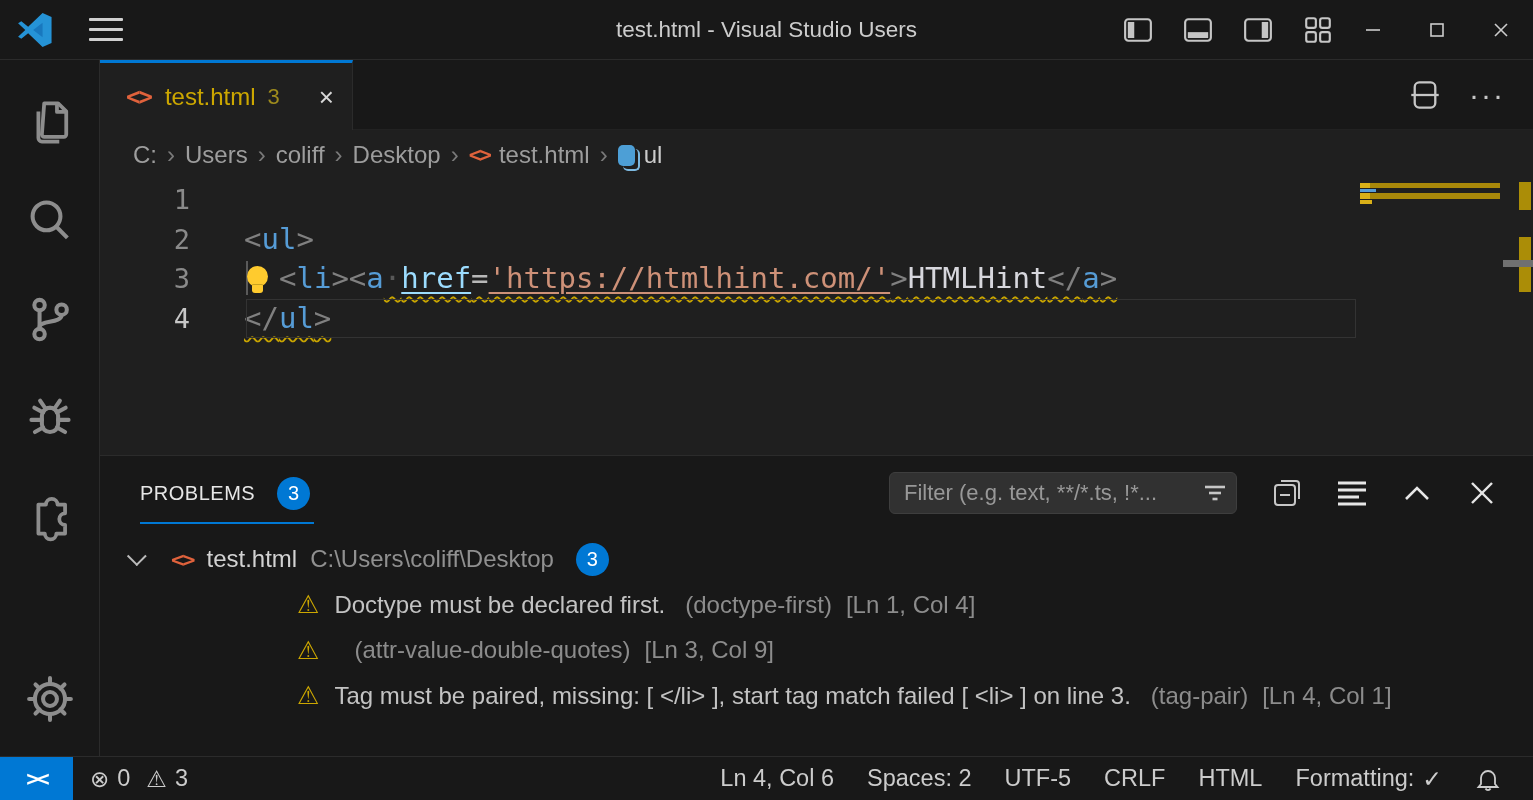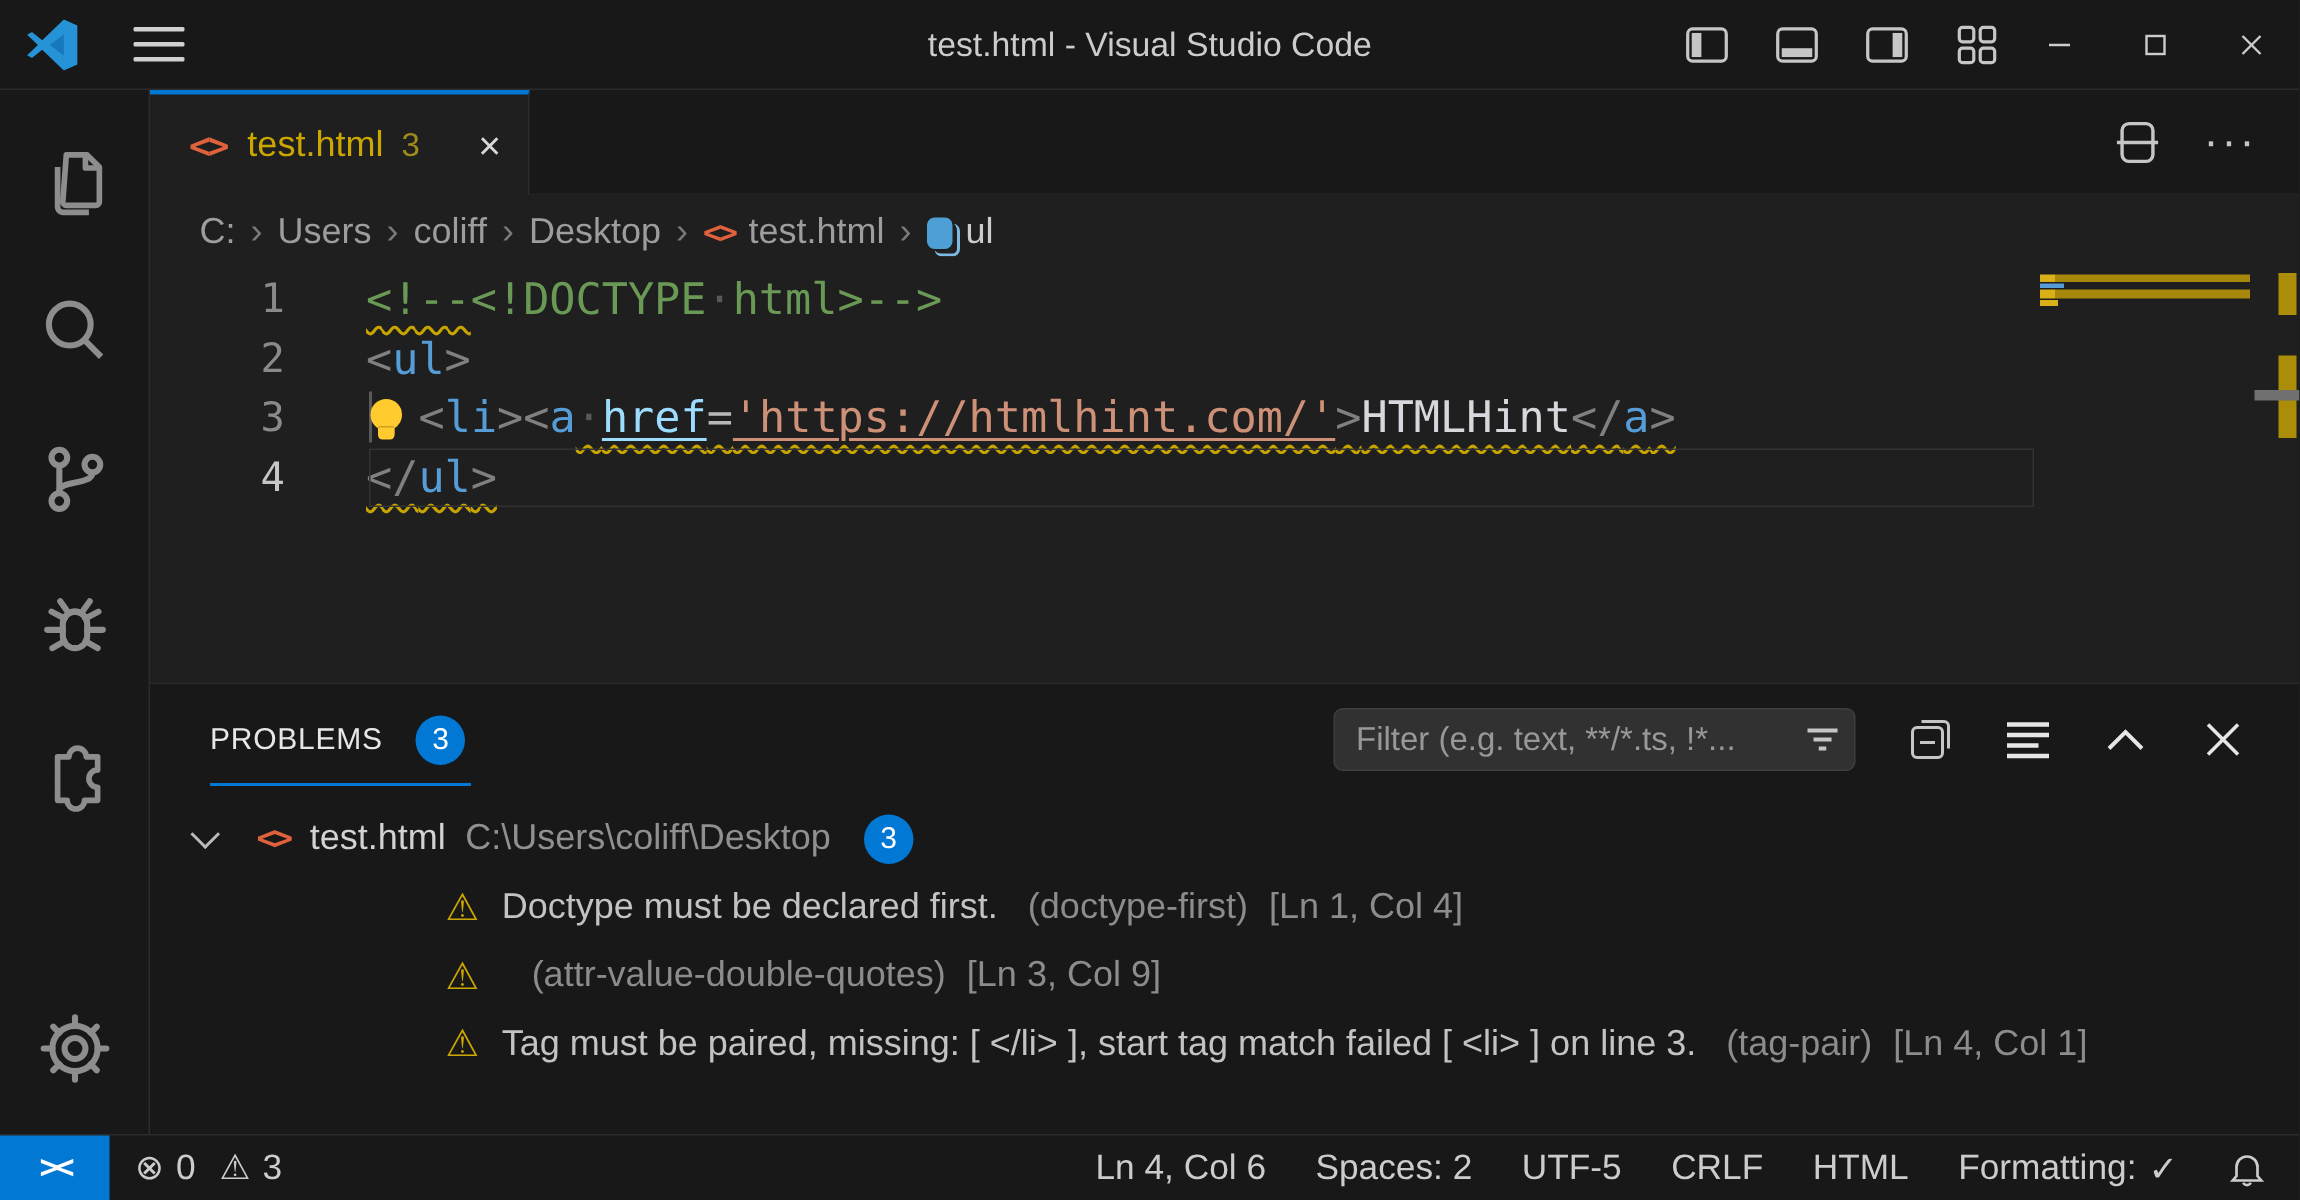--- a/index.html
+++ b/index.html
@@ -116,38 +116,38 @@
   .problem-pos{ color:#8c8c8c; margin-left:14px; }
 
   
   .statusbar{ height:44px; background:#181818; border-top:1px solid #2b2b2b;
     display:flex; align-items:center; font-size:23.5px; color:#cccccc;}
   .remote{ width:73px; height:100%; background:#0078d4; color:#ffffff; display:flex;
     align-items:center; justify-content:center; font-family:"DejaVu Sans Mono", monospace;
     font-size:22px; font-weight:bold; letter-spacing:-3px; cursor:pointer;}
   .sb-item{ display:flex; align-items:center; gap:8px; margin-left:17px; cursor:pointer;}
   .sb-glyph{ font-family:"DejaVu Sans", sans-serif; font-size:23px;}
-  .sb-right{ margin-left:auto; display:flex; align-items:center; gap:33px; padding-right:22px;}
+  .sb-right{ margin-left:auto; display:flex; align-items:center; gap:33px; padding-right:32px;}
   .sb-right .sb-item{ margin-left:0; }
   .check{ font-family:"DejaVu Sans", sans-serif; }
 </style>
 </head>
 <body>
 
 <div class="titlebar">
   <svg class="logo" width="36" height="36" viewBox="0 0 100 100">
     <path fill="#2593d6" d="M96 14 L71 3 L31 41 L12 26 L3 31 L23 50 L3 69 L12 74 L31 59 L71 97 L96 86 Z"></path>
     <path fill="#1878be" d="M71 30 L45 50 L71 70 Z"></path>
   </svg>
   <div class="hamburger">
       <i></i>
       <i></i>
       <i></i>
     </div>
-  <div class="win-title">test.html - Visual Studio Code</div>
+  <div class="win-title">test.html - Visual Studio Users</div>
   <div class="tb-right">
     <div class="tb-btn">
       <svg width="30" height="30" viewBox="0 0 28 28">
           <rect x="2" y="4" width="24" height="20" rx="3" fill="none" stroke="#c6c6c6" stroke-width="2"></rect>
           <rect x="4.5" y="6.5" width="6" height="15" fill="#c6c6c6"></rect>
         </svg>
     </div>
       <div class="tb-gap"></div>
     <div class="tb-btn">
       <svg width="30" height="30" viewBox="0 0 28 28">
@@ -294,21 +294,21 @@
         </span>
         <span class="bc-sep">›</span>
         <span class="bc-item bc-last">
           <span class="bc-sym"></span>
           <span>ul</span>
         </span>
       </div>
 
     <div class="code-area">
       <div>
-          <div class="code-line"><span class="gutter">1</span><span class="lc"><span class="tok comment sq">&lt;!--</span><span class="tok comment">&lt;!DOCTYPE</span><span class="tok whitespace">·</span><span class="tok comment">html&gt;--&gt;</span></span></div>
+          <div class="code-line"><span class="gutter">1</span></div>
           <div class="code-line"><span class="gutter">2</span><span class="lc"><span class="tok punct">&lt;</span><span class="tok tag">ul</span><span class="tok punct">&gt;</span></span></div>
           <div class="code-line"><span class="gutter">3</span><span class="lc"><span class="indent-guide"></span><span class="bulb"></span><span class="tok punct">&lt;</span><span class="tok tag">li</span><span class="tok punct">&gt;</span><span class="tok punct">&lt;</span><span class="tok tag">a</span><span class="tok whitespace sq">·</span><span class="tok attr sq"><span class="un">href</span></span><span class="tok delim sq">=</span><span class="tok string sq"><span class="un">'https://htmlhint.com/'</span></span><span class="tok punct sq">&gt;</span><span class="tok text sq">HTMLHint</span><span class="tok punct sq">&lt;/</span><span class="tok tag sq">a</span><span class="tok punct sq">&gt;</span></span></div>
           <div class="code-line"><span class="gutter cur">4</span><span class="lc"><span class="tok punct sq">&lt;/</span><span class="tok tag sq">ul</span><span class="tok punct sq">&gt;</span></span><div class="current-line"></div></div>
         </div>
       <div class="minimap">
         <div class="mm-row" style="height:5px;width:140px;background:linear-gradient(90deg,#d9b018 0 10px,#a8880a 10px);"></div>
         <div class="mm-row" style="height:3px;width:16px;background:#569cd6;"></div>
         <div class="mm-row" style="height:6px;width:140px;background:linear-gradient(90deg,#d9b018 0 10px,#a8880a 10px);"></div>
         <div class="mm-row" style="height:4px;width:12px;background:#d9b018;"></div>
       </div>

